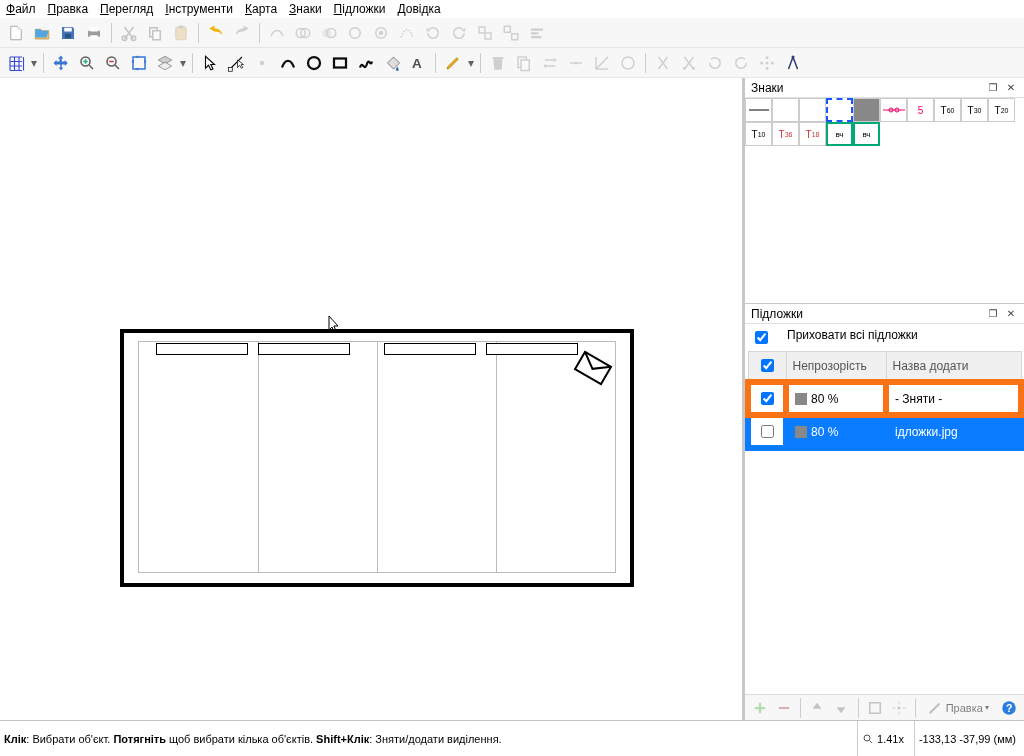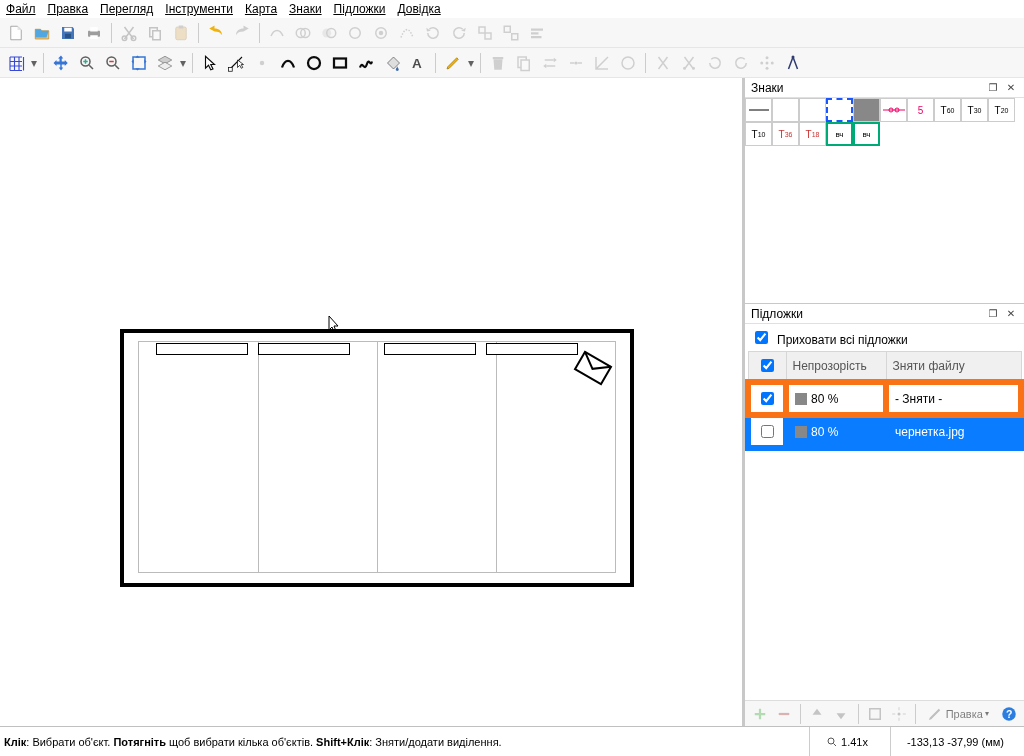--- a/index.html
+++ b/index.html
@@ -13,21 +13,20 @@
     display: flex;
     flex-direction: column;
     color: #000;
   }
   
   .menubar {
     display: flex;
     gap: 12px;
     padding: 2px 6px;
     background: #fff;
-    text-decoration: underline;
   }
   .menubar span { cursor: default; }
   .menubar span u { text-decoration: underline; }
   
   .tb-row {
     display: flex;
     align-items: center;
     padding: 2px 4px;
     border-bottom: 1px solid #e6e6e6;
     background: #f7f7f7;
@@ -137,21 +136,21 @@
   .sign-cell.sel { border:2px dashed #1a56ff; }
   .sign-cell.dark { background:#888; }
   .sign-cell .sub { font-size:7px; vertical-align:sub; }
   
   .layers-body {
     flex:1;
     display:flex; flex-direction:column;
     min-height:0;
   }
   .hide-row {
-    display:flex; align-items:flex-end; gap:6px;
+    display:flex; align-items:flex-start; gap:16px;
     padding: 4px 6px;
   }
   .tbl { width:100%; border-collapse:collapse; font-size:12px;padding-left:47px; }
   .tbl th {
     background:#f0f0f0;
     border:1px solid #d6d6d6;
     padding:4px 6px;
     font-weight:normal; color:#555;
     text-align:left;
   }
@@ -170,30 +169,30 @@
     border-top:1px solid #ddd;
     height:26px;
     display:flex; align-items:center; gap:2px; padding:0 4px;
     background:#f7f7f7;
   }
   .layer-tb .tb-btn { opacity:0.35; }
   .layer-tb .spacer { flex:1; }
   .layer-tb .help { opacity:1; }
   
   .statusbar {
-    height: 30px;
+    height: 36px;
     display:flex; align-items:center;
     border-top:1px solid #c0c0c0;
     background:#fff;
     font-size:11px;
     padding: 0 4px;
     gap:6px;
   }
   .statusbar .hint { flex:1; overflow:hidden; white-space:nowrap; }
-  .statusbar .cell { border-left:1px solid #ccc; padding:0 16px; height:100%; display:flex; align-items:center; }
+  .statusbar .cell { border-left:1px solid #ccc; padding:0 4px; height:100%; display:flex; align-items:center; }
 </style>
 </head>
 <body>
 
 <div class="menubar">
   <span><u>Ф</u>айл</span>
   <span><u>П</u>равка</span>
   <span><u>П</u>ерегляд</span>
   <span><u>І</u>нструменти</span>
   <span><u>К</u>арта</span>
@@ -576,33 +575,33 @@
     <div class="layers-body">
       <label class="hide-row">
         <input type="checkbox" class="chk" checked="" style="">
         <span>Приховати всі підложки</span>
       </label>
       <table class="tbl">
         <thead>
           <tr>
             <th style="width:28px;text-align:center"><input type="checkbox" class="chk" checked="" style=""></th>
             <th style="width:100px">Непрозорість</th>
-            <th>Зняти файлу</th>
+            <th>Назва додати</th>
           </tr>
         </thead>
         <tbody>
           <tr>
             <td style="text-align:center"><input type="checkbox" class="chk" checked="" style=""></td>
             <td><span class="sw"></span><span>80 %</span></td>
             <td>- Зняти -</td>
           </tr>
           <tr class="selrow">
             <td style="text-align:center;background:#fff"><input type="checkbox" class="chk" style=""></td>
             <td><span class="sw"></span><span>80 %</span></td>
-            <td>чернетка.jpg</td>
+            <td>ідложки.jpg</td>
           </tr>
         </tbody>
       </table>
       <div style="flex:1"></div>
       <div class="layer-tb">
         <div class="tb-btn">
             <svg viewBox="0 0 24 24">
               <path stroke="#3a3" stroke-width="3" d="M12 5v14M5 12h14"></path>
             </svg>
           </div>

